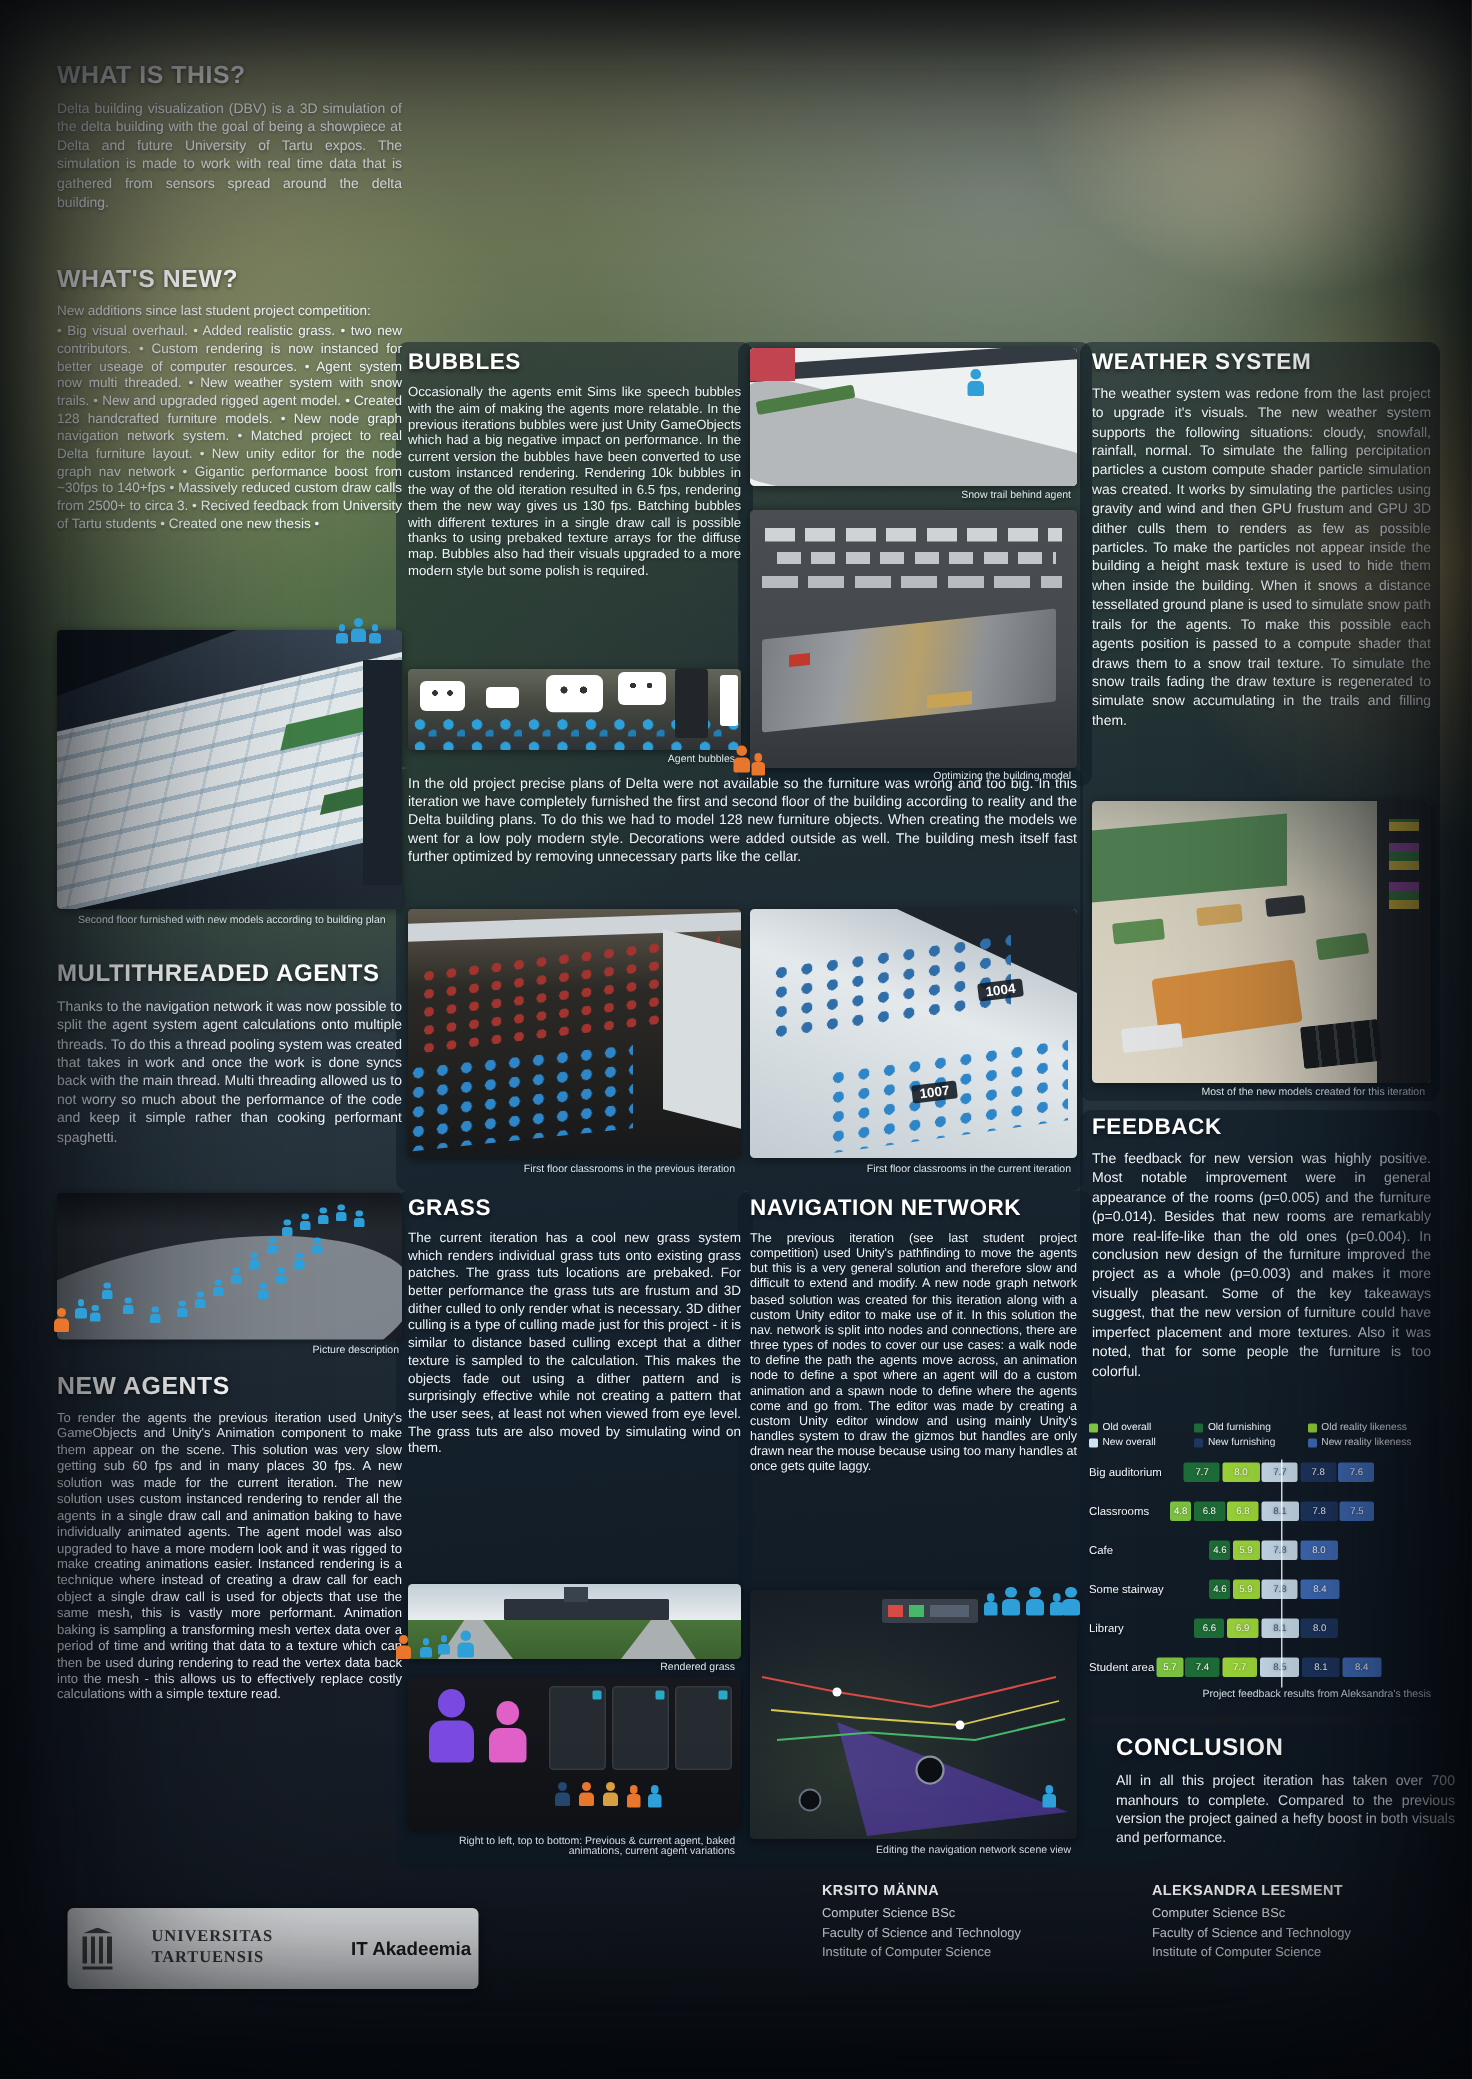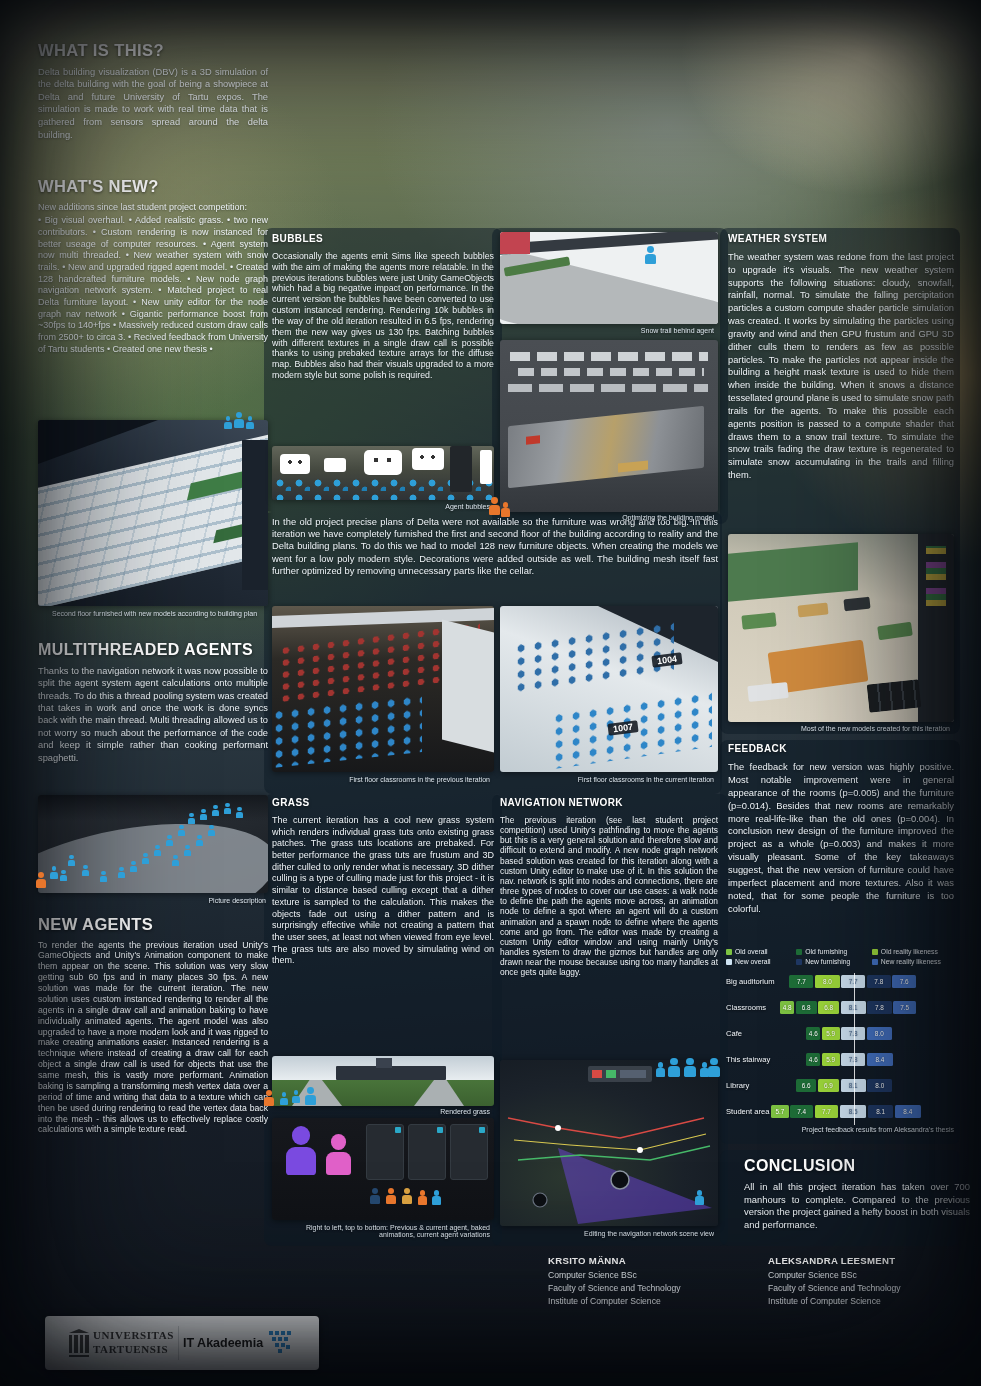--- a/index.html
+++ b/index.html
@@ -7,41 +7,41 @@
     background:
       radial-gradient(ellipse 260px 200px at 88% 4%, rgba(228,218,188,.85), transparent 70%),
       radial-gradient(ellipse 300px 270px at 99% 27%, rgba(206,176,112,.85), transparent 70%),
       radial-gradient(ellipse 420px 300px at 68% 9%, rgba(152,162,172,.5), transparent 70%),
       radial-gradient(ellipse 380px 300px at 8% 17%, rgba(150,148,110,.75), transparent 70%),
       radial-gradient(ellipse 430px 360px at 22% 31%, rgba(88,122,70,.65), transparent 70%),
       linear-gradient(175deg,#8b8a70 0%,#6e7a58 13%,#51634c 25%,#3a4a44 37%,#2a3740 50%,#1f2a34 62%,#171e28 76%,#10151c 100%)}
   .poster::after{content:"";position:absolute;inset:0;pointer-events:none;
     box-shadow:inset 0 0 150px 45px rgba(4,7,11,.9), inset 0 30px 60px -20px rgba(4,7,11,.95), inset 0 -40px 80px -20px rgba(4,7,11,.95)}
   .sec{position:absolute}
-  .h{font-weight:700;font-size:10px;line-height:1;color:#fff;letter-spacing:.4px;margin:0 0 7px;text-shadow:0 1px 3px rgba(0,0,0,.55)}
+  .h{font-weight:700;font-size:15px;line-height:1;color:#fff;letter-spacing:.4px;margin:0 0 7px;text-shadow:0 1px 3px rgba(0,0,0,.55)}
   .b{font-size:9.2px;line-height:1.32;color:#eef3f7;text-align:justify;margin:0;text-shadow:0 1px 2px rgba(0,0,0,.35)}
   .panel{position:absolute;background:rgba(14,26,38,.52);border-radius:8px}
   .fig{position:absolute;border-radius:3px;overflow:hidden;box-shadow:0 1px 6px rgba(0,0,0,.45)}
   .art{position:absolute}
   .cap{position:absolute;font-size:7px;color:#dde6ee;text-align:right;text-shadow:0 1px 2px rgba(0,0,0,.6)}
   .person{position:absolute;display:inline-block;width:1em;height:1.65em;z-index:5}
   .person::before{content:"";display:block;width:.62em;height:.62em;border-radius:50%;background:currentColor;margin:0 auto}
   .person::after{content:"";display:block;width:1em;height:.92em;margin-top:.08em;border-radius:.3em .3em .12em .12em;background:currentColor}
   .title{position:absolute;left:270px;top:28px;width:690px;text-align:center;font-weight:800;font-size:70px;line-height:1.18;letter-spacing:5px;
     color:rgba(72,80,84,.30);-webkit-text-stroke:3.4px #ffffff;text-shadow:3px 4px 9px rgba(0,0,0,.35)}
   .crow{position:relative;height:26px}
   .crow .clabel{position:absolute;left:0;top:6px;font-size:7.6px;color:#f2f6fa;white-space:nowrap;text-shadow:0 1px 2px rgba(0,0,0,.6)}
   .cbars{position:absolute;left:0;top:4px;white-space:nowrap}
   .cseg{display:inline-block;height:13px;line-height:13px;margin-right:1.5px;border-radius:1.5px;font-size:6.4px;text-align:center;color:#fff;vertical-align:top;text-shadow:0 0 2px rgba(0,0,0,.45)}
   .legend{display:grid;grid-template-columns:1fr 1.08fr 1.3fr;row-gap:3px;column-gap:4px;font-size:6.8px;color:#eef3f7}
   .legend .li{display:flex;align-items:center;gap:3px;white-space:nowrap}
   .legend .sw{width:6px;height:6px;border-radius:1px;flex:0 0 auto}
   .authors{font-size:8.6px;line-height:1.55;color:#e8edf2;text-align:left}
   .authors .an{font-weight:700;font-size:9.6px;letter-spacing:.3px;color:#fff}
-  .logobox{position:absolute;left:45px;top:1316px;width:274px;height:54px;background:#eceef0;border-radius:4px;display:flex;align-items:center;gap:4px;padding:0 24px;box-sizing:border-box;box-shadow:0 2px 8px rgba(0,0,0,.5)}
+  .logobox{position:absolute;left:45px;top:1272px;width:274px;height:54px;background:#eceef0;border-radius:4px;display:flex;align-items:center;gap:26px;padding:0 10px;box-sizing:border-box;box-shadow:0 2px 8px rgba(0,0,0,.5)}
   .ut-text{font-family:"Liberation Serif",serif;font-weight:700;font-size:11px;line-height:1.25;letter-spacing:.6px;color:#3a3a3a}
   .ita-text{font-weight:700;font-size:12.5px;color:#1c1c1c;white-space:nowrap}
 </style>
 </head>
 <body>
 
 <div class="poster">
 
   <div class="panel" style="left:264px;top:228px;width:238px;height:284px"></div>
   <div class="panel" style="left:492px;top:228px;width:236px;height:296px"></div>
@@ -281,21 +281,21 @@
         </div>
         <div class="crow">
           <span class="clabel">Classrooms</span>
           <div class="cbars" style="padding-left: 53.915px;"><span class="cseg" style="width: 14.34px; background: rgb(125, 194, 66);">4.8</span><span class="cseg" style="width: 20.94px; background: rgb(30, 110, 56);">6.8</span><span class="cseg" style="width: 20.94px; background: rgb(158, 217, 59);">6.8</span><span class="cseg" style="width: 25.23px; background: rgb(207, 227, 242); color: rgb(70, 100, 138);">8.1</span><span class="cseg" style="width: 24.24px; background: rgb(31, 56, 100);">7.8</span><span class="cseg" style="width: 23.25px; background: rgb(68, 114, 196);">7.5</span></div>
         </div>
         <div class="crow">
           <span class="clabel">Cafe</span>
           <div class="cbars" style="padding-left: 80.48px;"><span class="cseg" style="width: 13.68px; background: rgb(30, 110, 56);">4.6</span><span class="cseg" style="width: 17.97px; background: rgb(158, 217, 59);">5.9</span><span class="cseg" style="width: 24.24px; background: rgb(207, 227, 242); color: rgb(70, 100, 138);">7.8</span><span class="cseg" style="width: 24.9px; background: rgb(68, 114, 196);">8.0</span></div>
         </div>
         <div class="crow">
-          <span class="clabel">This stairway</span>
+          <span class="clabel">Some stairway</span>
           <div class="cbars" style="padding-left: 80.48px;"><span class="cseg" style="width: 13.68px; background: rgb(30, 110, 56);">4.6</span><span class="cseg" style="width: 17.97px; background: rgb(158, 217, 59);">5.9</span><span class="cseg" style="width: 24.24px; background: rgb(207, 227, 242); color: rgb(70, 100, 138);">7.8</span><span class="cseg" style="width: 26.22px; background: rgb(68, 114, 196);">8.4</span></div>
         </div>
         <div class="crow">
           <span class="clabel">Library</span>
           <div class="cbars" style="padding-left: 70.085px;"><span class="cseg" style="width: 20.28px; background: rgb(30, 110, 56);">6.6</span><span class="cseg" style="width: 21.27px; background: rgb(158, 217, 59);">6.9</span><span class="cseg" style="width: 25.23px; background: rgb(207, 227, 242); color: rgb(70, 100, 138);">8.1</span><span class="cseg" style="width: 24.9px; background: rgb(31, 56, 100);">8.0</span></div>
         </div>
         <div class="crow">
           <span class="clabel">Student area</span>
           <div class="cbars" style="padding-left: 45.335px;"><span class="cseg" style="width: 17.31px; background: rgb(125, 194, 66);">5.7</span><span class="cseg" style="width: 22.92px; background: rgb(30, 110, 56);">7.4</span><span class="cseg" style="width: 23.91px; background: rgb(158, 217, 59);">7.7</span><span class="cseg" style="width: 26.55px; background: rgb(207, 227, 242); color: rgb(70, 100, 138);">8.5</span><span class="cseg" style="width: 25.23px; background: rgb(31, 56, 100);">8.1</span><span class="cseg" style="width: 26.22px; background: rgb(68, 114, 196);">8.4</span></div>
         </div>

